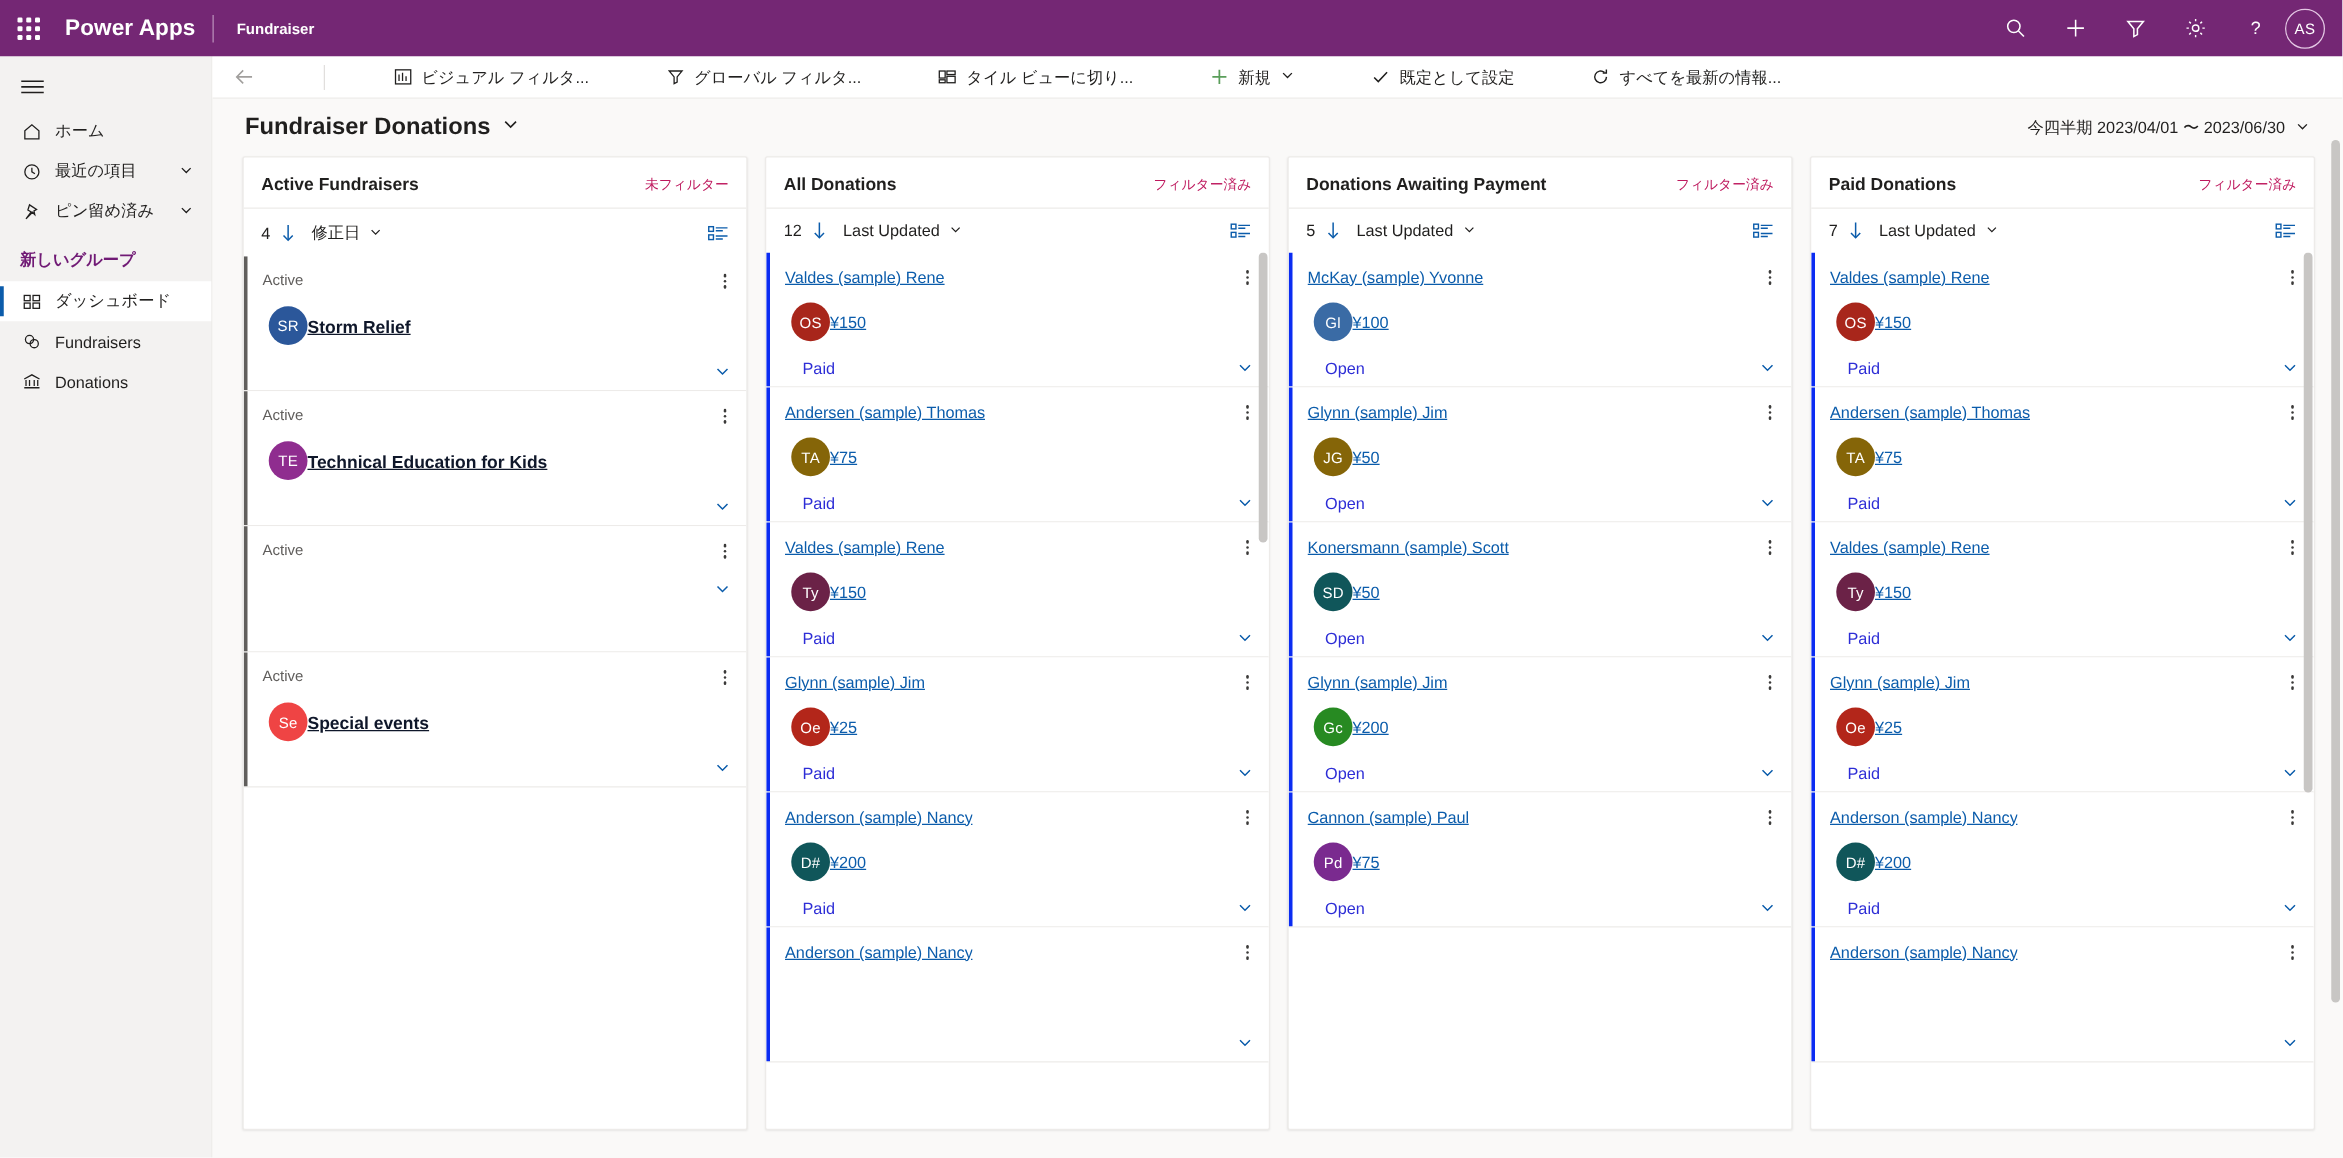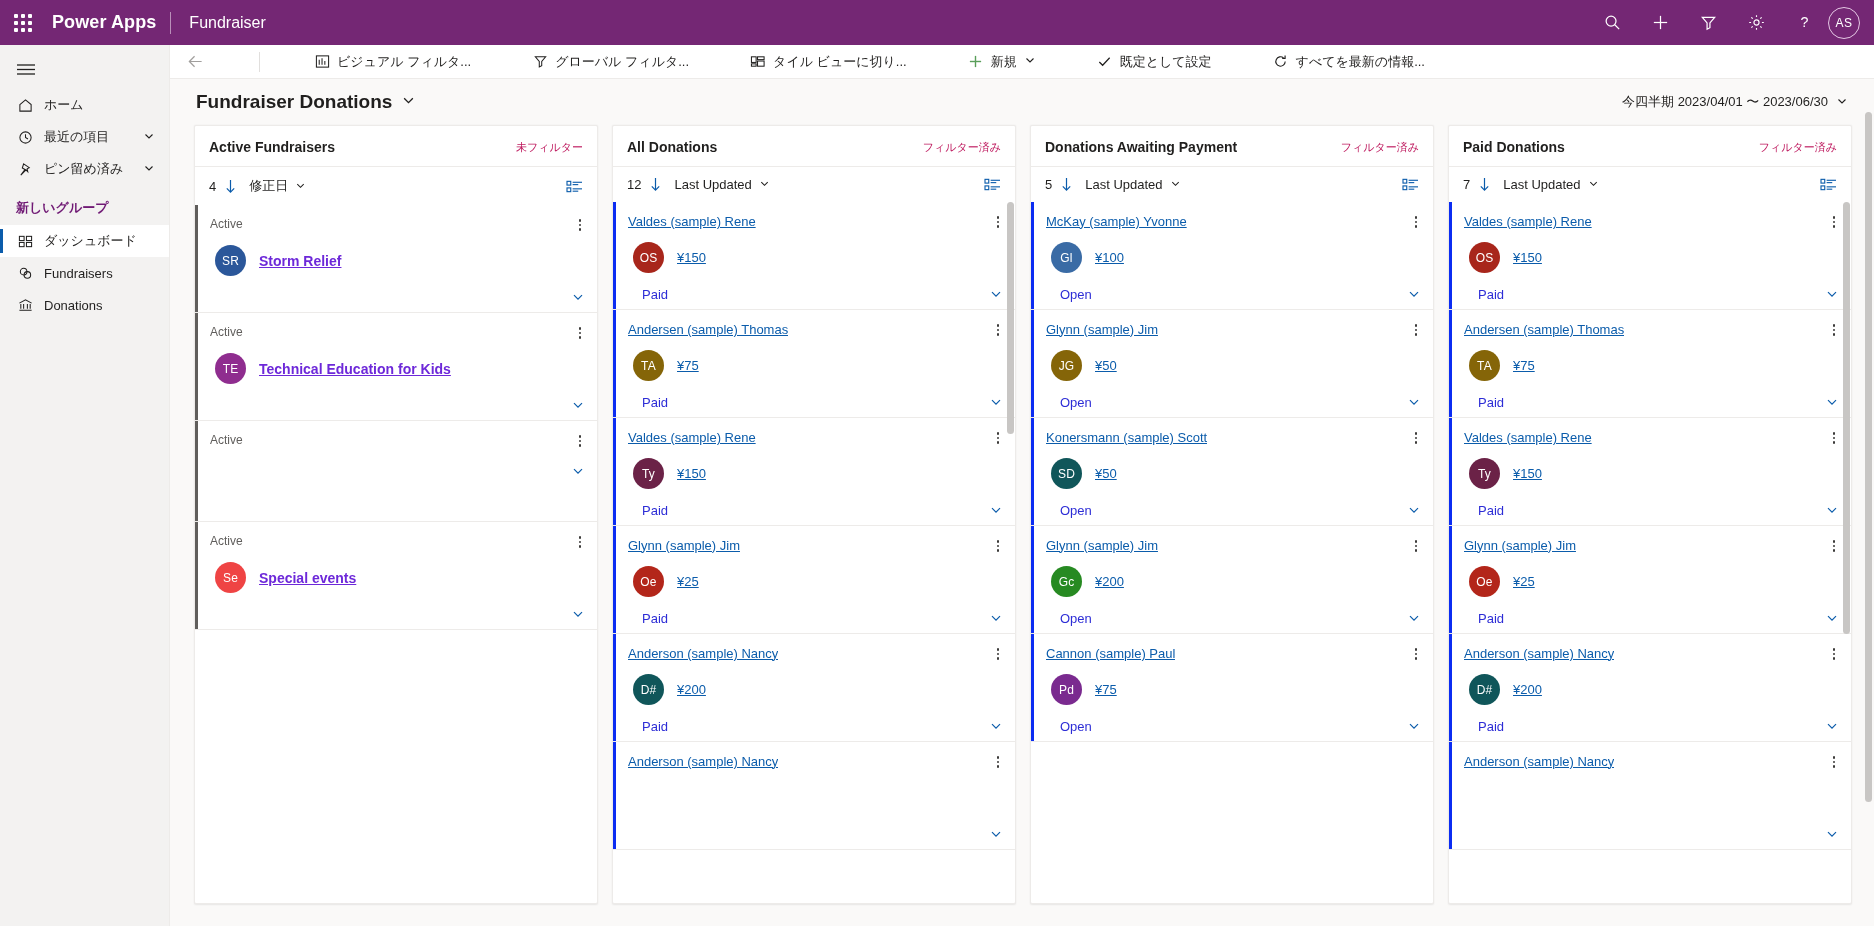--- a/index.html
+++ b/index.html
@@ -18,21 +18,21 @@
   .waffle {
     width: 46px; height: 45px; display: flex; align-items: center; justify-content: center;
     cursor: pointer;
   }
   .waffle-grid { display: grid; grid-template-columns: repeat(3, 4px); grid-gap: 3px; }
   .waffle-grid i { width: 4px; height: 4px; background: #fff; border-radius: 1px; display: block; }
   .brand {
     font-size: 18px; font-weight: bold; letter-spacing: .1px; padding: 0 14px 0 6px;
   }
   .brand-sep { width: 1px; height: 22px; background: #b98fb9; }
-  .app-name { font-size: 16px; padding-left: 18px; font-weight: 400; }
+  .app-name { font-size: 12px; padding-left: 18px; font-weight: 700; }
   .appbar-right { margin-left: auto; display: flex; align-items: center; gap: 0px; padding-right: 14px; }
   .abtn {
     width: 48px; height: 45px; display: flex; align-items: center; justify-content: center;
     cursor: pointer;
   }
   .avatar-top {
     width: 32px; height: 32px; border-radius: 50%; border: 1px solid #e4c7e4;
     display: flex; align-items: center; justify-content: center;
     font-size: 12px; letter-spacing: .4px; margin-left: 0; cursor: pointer;
   }
@@ -133,29 +133,29 @@
     font-size: 13px; color: #0b5cab; text-decoration: underline; cursor: pointer;
     white-space: nowrap; overflow: hidden; text-overflow: ellipsis;
   }
   .ellipsis-btn {
     margin-left: auto; color: #201f1e; cursor: pointer; padding: 0 4px;
     display: inline-flex; flex-direction: column; gap: 2px; align-items: center;
     padding-top: 2px;
   }
   .ellipsis-btn i { width: 2.5px; height: 2.5px; border-radius: 50%; background: #3b3a39; display: block; }
 
-  .card-mid { display: flex; align-items: center; gap: 13px; margin-top: 11px; padding-left: 5px; }
+  .card-mid { display: flex; align-items: center; margin-top: 11px; padding-left: 5px; }
   .av {
     width: 31px; height: 31px; border-radius: 50%; flex: 0 0 31px;
     display: flex; align-items: center; justify-content: center;
     color: #fff; font-size: 12px; letter-spacing: .2px;
   }
   .amount { font-size: 13px; color: #0b5cab; text-decoration: underline; cursor: pointer; }
   .fund-name {
-    font-size: 14px; font-weight: bold; color: #6d28d9; text-decoration: underline; cursor: pointer;
+    font-size: 14px; font-weight: bold; color: #0f172a; text-decoration: underline; cursor: pointer;
   }
   .card-bot {
     display: flex; align-items: center; margin-top: 12px; padding-left: 14px; height: 18px;
   }
   .state { font-size: 13px; color: #2d2dd6; }
   .card-chev { margin-left: auto; color: #0b5cab; cursor: pointer; display: inline-flex; }
   .state-label { font-size: 12px; color: #605e5c; }
 
   
   .card.fundraiser { min-height: 101px; }

